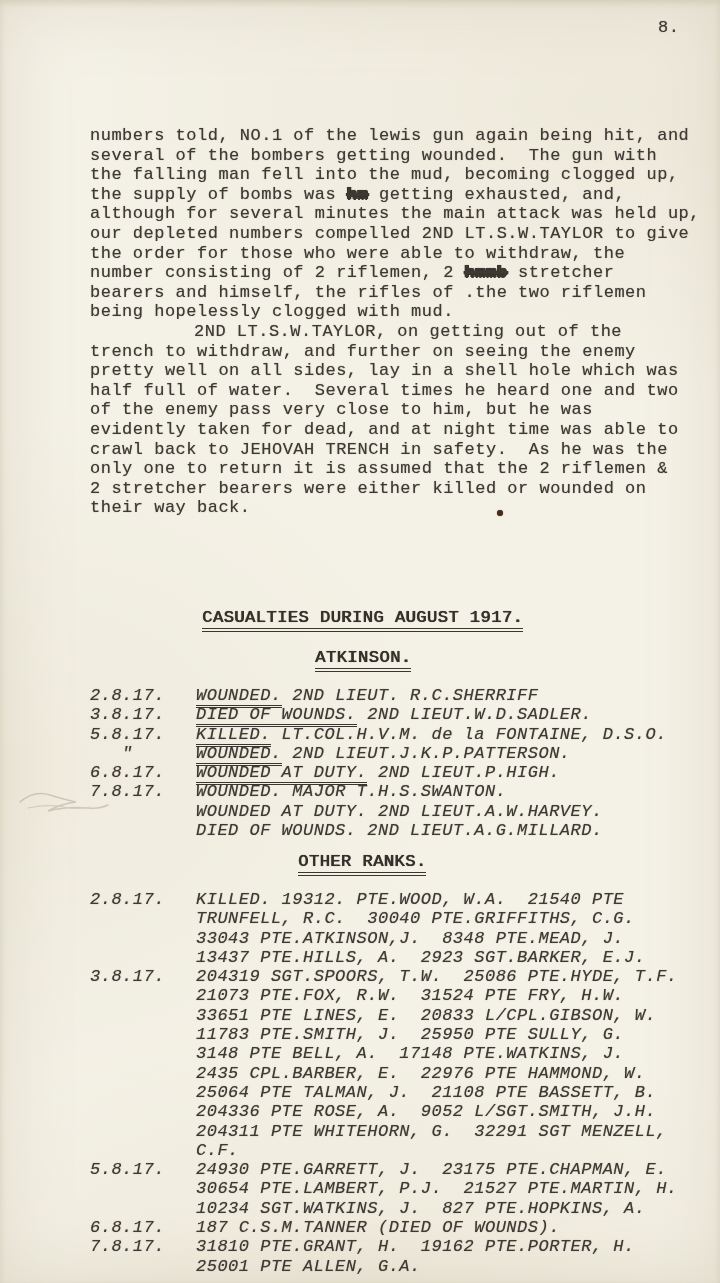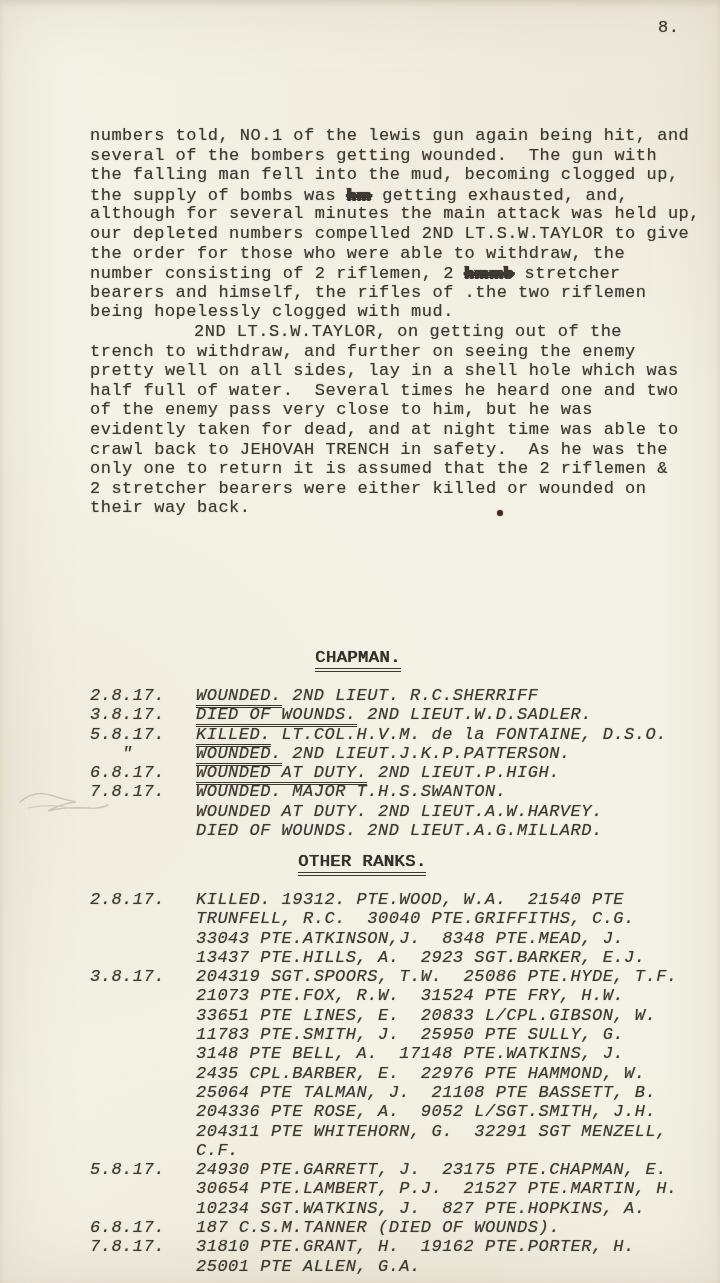--- a/index.html
+++ b/index.html
@@ -23,21 +23,20 @@
   .ink{text-shadow:0 0 1px rgba(62,57,51,.55);}
   #page-number{position:absolute;left:658px;top:18px;}
   #body-text{position:absolute;left:90px;top:126px;width:624px;}
   .tline{line-height:19.6px;height:19.6px;}
   .tline.indent{padding-left:104px;}
   .blot{
     font-weight:bold;
     text-decoration:line-through;
     text-decoration-thickness:2.5px;
     text-shadow:1px 0 0 #37322c,-1px 0 0 #37322c,0 1px 0 #37322c,0 0 1px #37322c;
-    font-family:Liberation Serif, serif;
   }
   .h-bold{color:#35302a;text-shadow:.8px 0 0 currentColor,0 0 1px rgba(53,48,42,.6);}
   .dbl-u{border-bottom:4px double #3a352e;padding-bottom:1px;}
   #casualties-title{position:absolute;left:202px;top:608px;}
   #officers-heading{position:absolute;left:315px;top:648px;}
   #officers-rows{position:absolute;left:90px;top:686px;}
   #ranks-heading{position:absolute;left:298px;top:852px;text-align:right;}
   #ranks-rows{position:absolute;left:90px;top:890px;}
   .crow{display:flex;line-height:19.3px;height:19.3px;font-style:italic;}
   .crow .date{flex:0 0 106px;width:106px;}
@@ -50,22 +49,23 @@
   #pencil-smudge{position:absolute;left:14px;top:778px;opacity:.55;filter:blur(.6px);}
 </style>
 </head>
 <body>
 
 <div class="page ink">
   <div id="page-number">8.</div>
 
   <div id="body-text"><div class="tline"><span>numbers told, NO.1 of the lewis gun again being hit, and</span></div><div class="tline"><span>several of the bombers getting wounded.  The gun with</span></div><div class="tline"><span>the falling man fell into the mud, becoming clogged up,</span></div><div class="tline"><span>the supply of bombs was </span><span class="blot">hm</span><span> getting exhausted, and,</span></div><div class="tline"><span>although for several minutes the main attack was held up,</span></div><div class="tline"><span>our depleted numbers compelled 2ND LT.S.W.TAYLOR to give</span></div><div class="tline"><span>the order for those who were able to withdraw, the</span></div><div class="tline"><span>number consisting of 2 riflemen, 2 </span><span class="blot">hmmb</span><span> stretcher</span></div><div class="tline"><span>bearers and himself, the rifles of .the two riflemen</span></div><div class="tline"><span>being hopelessly clogged with mud.</span></div><div class="tline indent"><span>2ND LT.S.W.TAYLOR, on getting out of the</span></div><div class="tline"><span>trench to withdraw, and further on seeing the enemy</span></div><div class="tline"><span>pretty well on all sides, lay in a shell hole which was</span></div><div class="tline"><span>half full of water.  Several times he heard one and two</span></div><div class="tline"><span>of the enemy pass very close to him, but he was</span></div><div class="tline"><span>evidently taken for dead, and at night time was able to</span></div><div class="tline"><span>crawl back to JEHOVAH TRENCH in safety.  As he was the</span></div><div class="tline"><span>only one to return it is assumed that the 2 riflemen &amp;</span></div><div class="tline"><span>2 stretcher bearers were either killed or wounded on</span></div><div class="tline"><span>their way back.</span></div></div>
 
+  <div id="casualties-title" class="h-bold dbl-u">CASUALTIES DURING AUGUST 1917.</div>
 
-  <div id="officers-heading" class="h-bold dbl-u">CHAPMAN.</div>
+  <div id="officers-heading" class="h-bold dbl-u">ATKINSON.</div>
   <div id="officers-rows"><div class="crow"><span class="date">2.8.17.</span><span class="content"><span class="status u">WOUNDED.</span><span class="rest"> 2ND LIEUT. R.C.SHERRIFF</span></span></div><div class="crow"><span class="date">3.8.17.</span><span class="content"><span class="status u">DIED OF WOUNDS.</span><span class="rest"> 2ND LIEUT.W.D.SADLER.</span></span></div><div class="crow"><span class="date">5.8.17.</span><span class="content"><span class="status u">KILLED.</span><span class="rest"> LT.COL.H.V.M. de la FONTAINE, D.S.O.</span></span></div><div class="crow"><span class="date">   "</span><span class="content"><span class="status u">WOUNDED.</span><span class="rest"> 2ND LIEUT.J.K.P.PATTERSON.</span></span></div><div class="crow"><span class="date">6.8.17.</span><span class="content"><span class="status u">WOUNDED AT DUTY.</span><span class="rest"> 2ND LIEUT.P.HIGH.</span></span></div><div class="crow"><span class="date">7.8.17.</span><span class="content"><span class="status">WOUNDED.</span><span class="rest"> MAJOR T.H.S.SWANTON.</span></span></div><div class="crow"><span class="date"></span><span class="content"><span class="status">WOUNDED AT DUTY.</span><span class="rest"> 2ND LIEUT.A.W.HARVEY.</span></span></div><div class="crow"><span class="date"></span><span class="content"><span class="status">DIED OF WOUNDS.</span><span class="rest"> 2ND LIEUT.A.G.MILLARD.</span></span></div></div>
 
   <div id="ranks-heading" class="h-bold dbl-u">OTHER RANKS.</div>
   <div id="ranks-rows"><div class="crow"><span class="date">2.8.17.</span><span class="rest">KILLED. 19312. PTE.WOOD, W.A.  21540 PTE</span></div><div class="crow"><span class="date"></span><span class="rest">TRUNFELL, R.C.  30040 PTE.GRIFFITHS, C.G.</span></div><div class="crow"><span class="date"></span><span class="rest">33043 PTE.ATKINSON,J.  8348 PTE.MEAD, J.</span></div><div class="crow"><span class="date"></span><span class="rest">13437 PTE.HILLS, A.  2923 SGT.BARKER, E.J.</span></div><div class="crow"><span class="date">3.8.17.</span><span class="rest">204319 SGT.SPOORS, T.W.  25086 PTE.HYDE, T.F.</span></div><div class="crow"><span class="date"></span><span class="rest">21073 PTE.FOX, R.W.  31524 PTE FRY, H.W.</span></div><div class="crow"><span class="date"></span><span class="rest">33651 PTE LINES, E.  20833 L/CPL.GIBSON, W.</span></div><div class="crow"><span class="date"></span><span class="rest">11783 PTE.SMITH, J.  25950 PTE SULLY, G.</span></div><div class="crow"><span class="date"></span><span class="rest">3148 PTE BELL, A.  17148 PTE.WATKINS, J.</span></div><div class="crow"><span class="date"></span><span class="rest">2435 CPL.BARBER, E.  22976 PTE HAMMOND, W.</span></div><div class="crow"><span class="date"></span><span class="rest">25064 PTE TALMAN, J.  21108 PTE BASSETT, B.</span></div><div class="crow"><span class="date"></span><span class="rest">204336 PTE ROSE, A.  9052 L/SGT.SMITH, J.H.</span></div><div class="crow"><span class="date"></span><span class="rest">204311 PTE WHITEHORN, G.  32291 SGT MENZELL,</span></div><div class="crow"><span class="date"></span><span class="rest">C.F.</span></div><div class="crow"><span class="date">5.8.17.</span><span class="rest">24930 PTE.GARRETT, J.  23175 PTE.CHAPMAN, E.</span></div><div class="crow"><span class="date"></span><span class="rest">30654 PTE.LAMBERT, P.J.  21527 PTE.MARTIN, H.</span></div><div class="crow"><span class="date"></span><span class="rest">10234 SGT.WATKINS, J.  827 PTE.HOPKINS, A.</span></div><div class="crow"><span class="date">6.8.17.</span><span class="rest">187 C.S.M.TANNER (DIED OF WOUNDS).</span></div><div class="crow"><span class="date">7.8.17.</span><span class="rest">31810 PTE.GRANT, H.  19162 PTE.PORTER, H.</span></div><div class="crow"><span class="date"></span><span class="rest">25001 PTE ALLEN, G.A.</span></div></div>
 
   <div id="ink-dot"></div>
 
   <svg id="pencil-smudge" width="130" height="40" viewBox="0 0 130 40">
     <path d="M6 24 q14 -12 30 -7 t26 7 q-16 2 -28 9 q18 -5 40 -3 q12 1 20 -3" fill="none" stroke="#b1aa9b" stroke-width="1.6" stroke-linecap="round"></path>
     <path d="M14 30 q20 -4 36 -1 q14 3 26 0" fill="none" stroke="#bdb6a7" stroke-width="1.2" stroke-linecap="round"></path>

